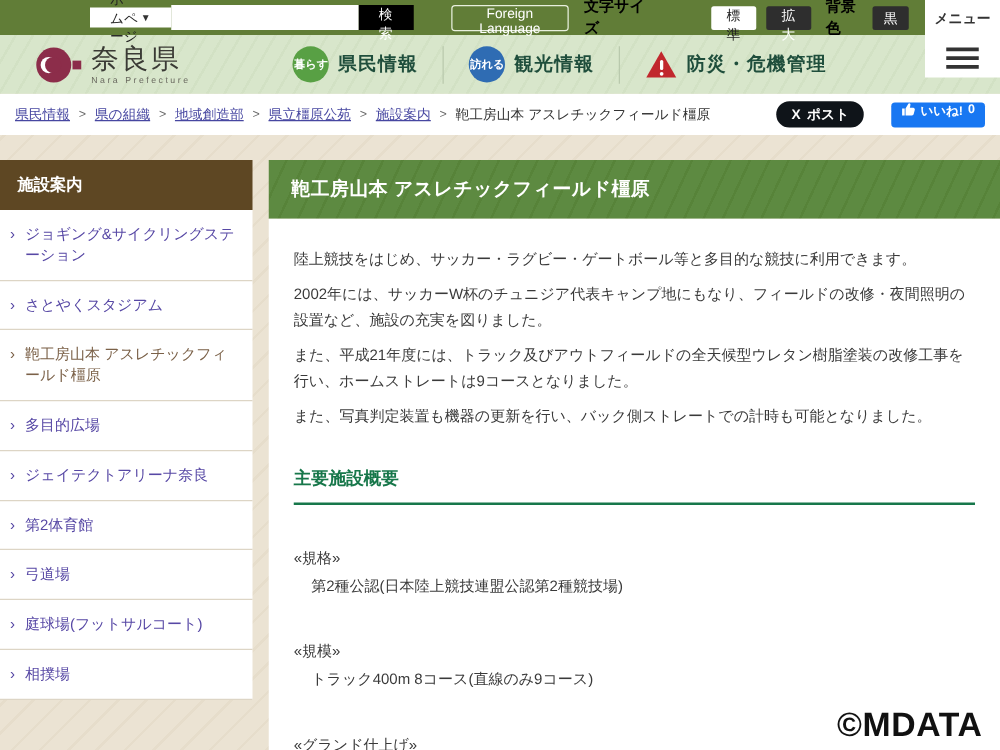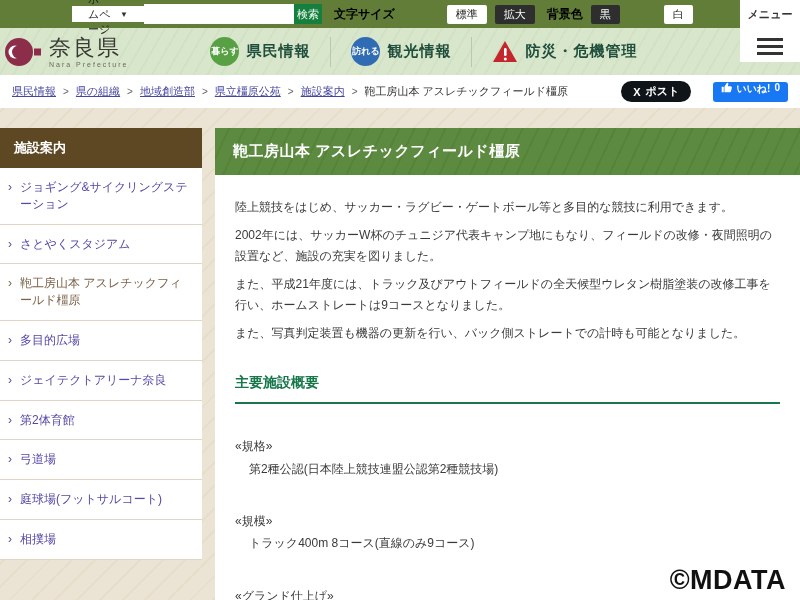--- a/index.html
+++ b/index.html
@@ -24,22 +24,22 @@
     font-size:11px; color:#222;
     display:flex; align-items:center; justify-content:space-between;
     padding:0 16px; cursor:pointer;
   }
   .scope-select .arrow { font-size:8px; color:#333; }
   .search-input {
     height:20px; width:150px; border:none; font-size:11px; padding:0 5px;
     font-family:inherit;
   }
   .search-btn {
-    height:20px; background:#15803d; color:#fff; border:none;
-    font-size:11px; padding:0 3px; cursor:pointer; font-family:inherit;
+    height:20px; background:#000000; color:#fff; border:none;
+    font-size:11px; padding:0 13px; cursor:pointer; font-family:inherit;
   }
   .foreign-btn {
     margin-left:30px; height:21px;
     background:transparent; border:1px solid #e8efdd; border-radius:3px;
     color:#fff; font-size:11px; padding:0 10px; cursor:pointer; font-family:inherit;
   }
   .bar-label { color:#000000; font-size:12px; font-weight:bold; margin-left:12px; margin-right:8px; }
   .pill { height:19px; border:none; border-radius:2px; font-size:11px; padding:0 9px; cursor:pointer; font-family:inherit; }
   .pill + .pill { margin-left:8px; }
   .pill.light { background:#fff; color:#222;margin-left:44px; }
@@ -52,21 +52,21 @@
     display:flex; flex-direction:column; align-items:center; justify-content:center; gap:4px;
   }
   .menu-btn .menu-label { font-size:11px; font-weight:bold; color:#333; margin-bottom:12px; }
   .menu-btn .bar { width:26px; height:3px; background:#333; }
 
   
   .site-header {
     height:47px;
     background:
       repeating-linear-gradient(120deg, #d8e6cb 0 10px, #d2e1c4 10px 12px);
-    display:flex; align-items:center; padding-left:4px;
+    display:flex; align-items:center; padding-left:28px;
     position:relative; z-index:1;
   }
   .logo { display:flex; align-items:flex-end; gap:7px; cursor:pointer; }
   .logo-text { line-height:1; }
   .logo-name {
     font-family:"DejaVu Serif","Liberation Serif",serif;
     font-size:22px; color:#3a3a35; letter-spacing:2px;
   }
   .logo-en { font-size:7px; color:#6a6a60; letter-spacing:2px; margin-top:2px; }
   .gnav { display:flex; align-items:center; margin-left:62px; }
@@ -151,20 +151,21 @@
 </head>
 <body>
 
 <div class="topbar">
   <div class="scope-select">
     <span>ホームページ</span>
     <span class="arrow">▼</span>
   </div>
   <input class="search-input" type="text" placeholder="" style="">
   <button class="search-btn">検索</button>
+  <button class="foreign-btn">Foreign Language</button>
   <span class="bar-label">文字サイズ</span>
   <button class="pill light">標準</button>
   <button class="pill dark">拡大</button>
   <span class="bar-label">背景色</span>
   <button class="pill dark">黒</button>
   <button class="pill light">白</button>
 </div>
 
 <div class="menu-btn">
   <span class="menu-label">メニュー</span>

